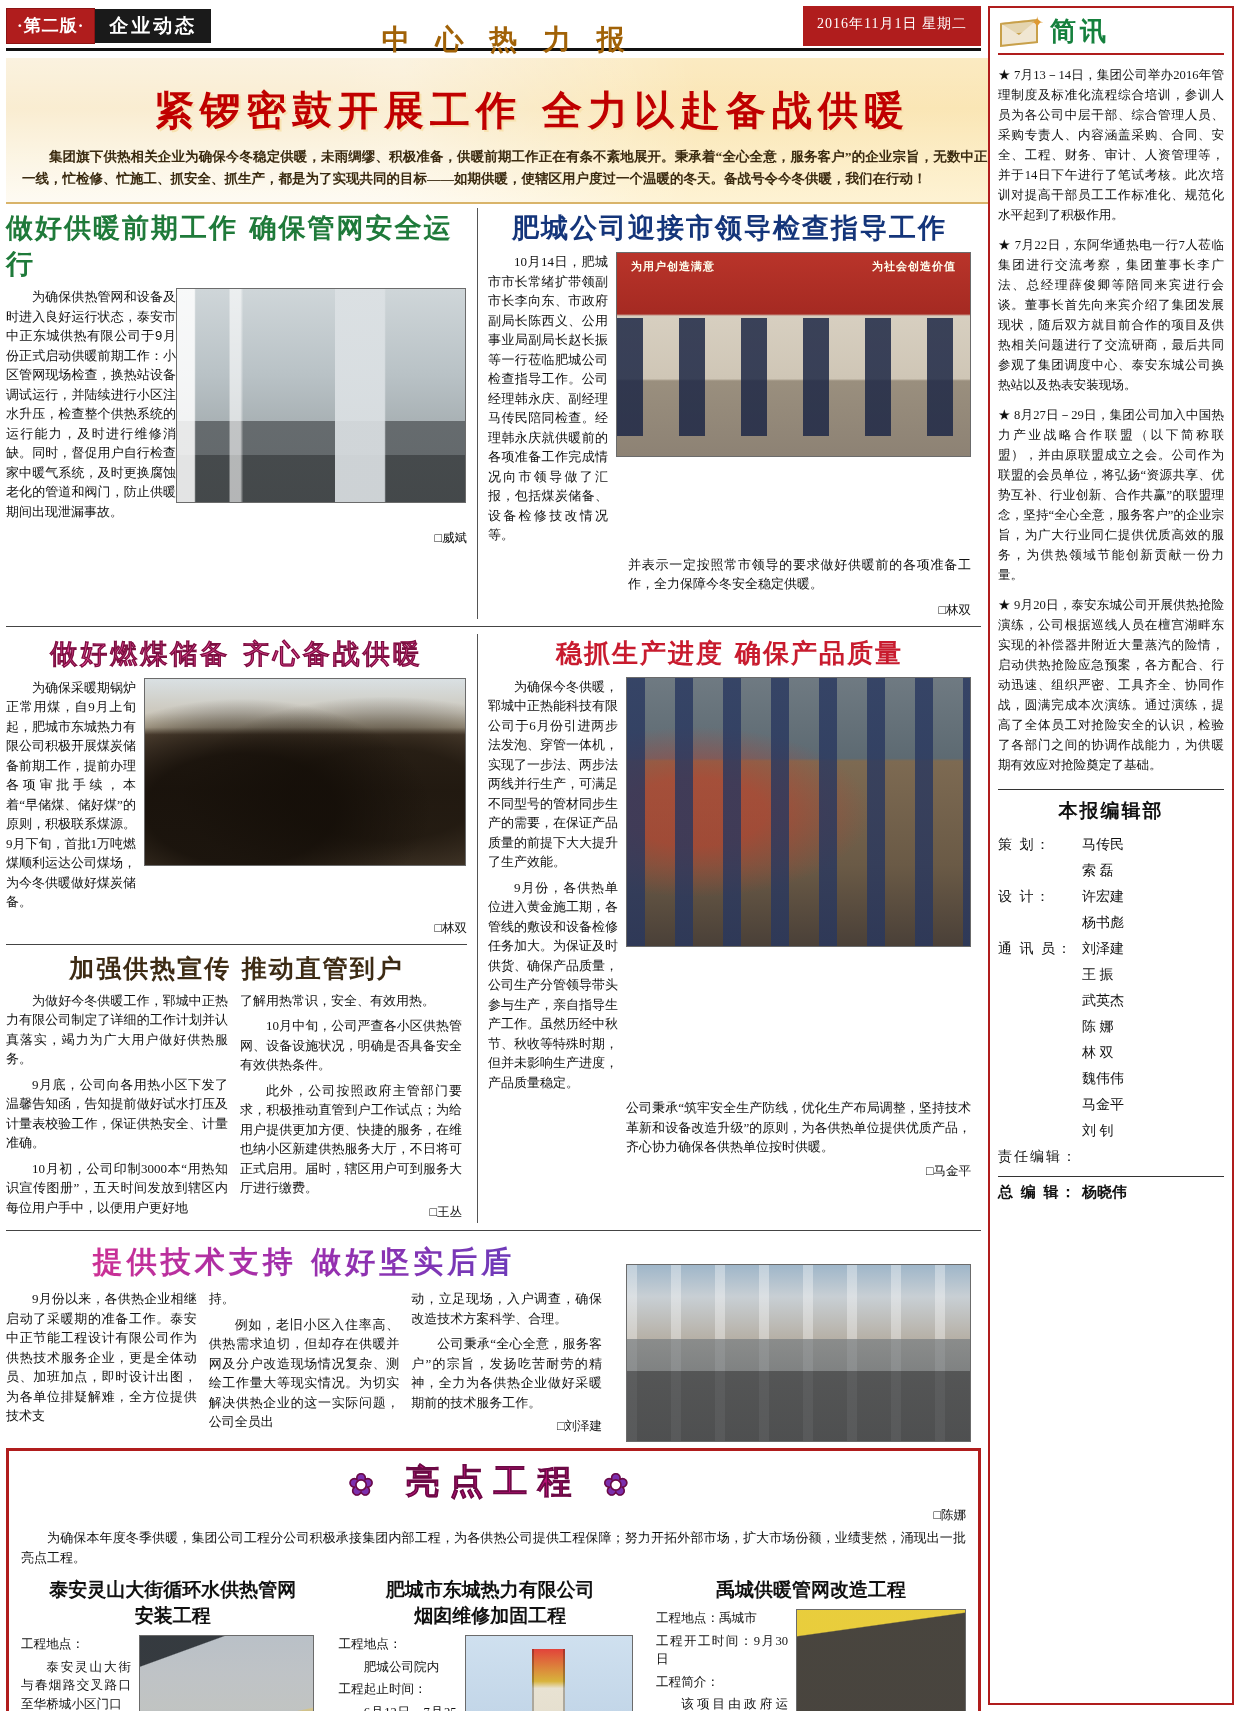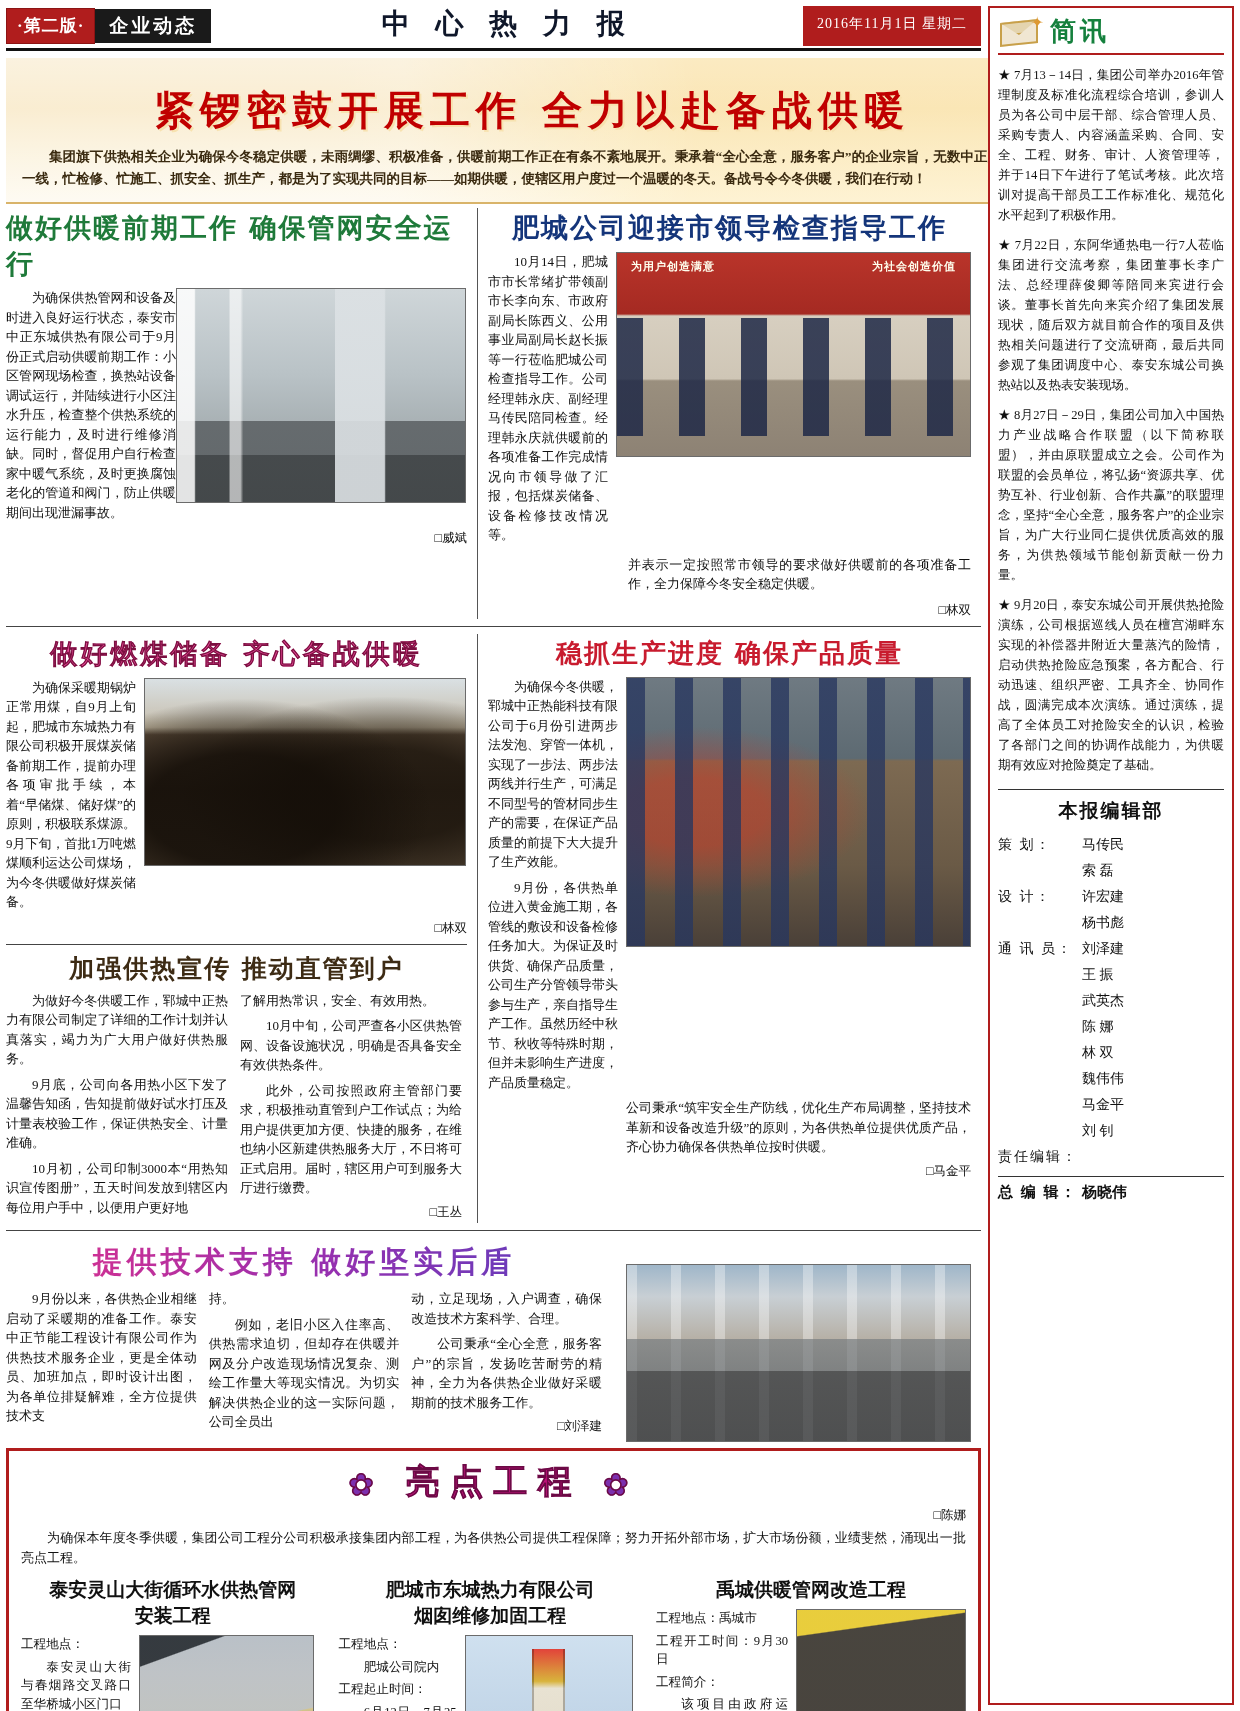--- a/index.html
+++ b/index.html
@@ -21,22 +21,23 @@
     background:#b01d1d; color:#fff; font-weight:bold; font-size:17px;
     padding:3px 10px; letter-spacing:1px; line-height:28px;
     border:1px solid #8c1414;
   }
   .mh-section {
     background:#1a1a1a; color:#fff; font-weight:bold; font-size:19px;
     padding:3px 14px; line-height:28px; letter-spacing:3px;
   }
   .mh-title {
     flex:1; text-align:center; font-size:28px; font-weight:bold;
-    letter-spacing:8px; color:#0f172a; line-height:36px;
+    letter-spacing:8px; color:#a16207; line-height:36px;
     font-family:"DejaVu Serif", serif;
+    margin-top:16px;
   }
   .mh-date {
     background:#b01d1d; color:#fff; font-size:14px; padding:0 14px;
     line-height:36px; letter-spacing:1px; white-space:nowrap;
   }
   .rule-thick { height:3px; background:#111; width:975px; margin-top:2px; }
 
   
   .banner {
     width:1052px; margin-top:7px; padding:25px 16px 12px 16px;
@@ -261,21 +262,21 @@
     <div class="banner-title">紧锣密鼓开展工作   全力以赴备战供暖</div>
     <div class="banner-body">集团旗下供热相关企业为确保今冬稳定供暖，未雨绸缪、积极准备，供暖前期工作正在有条不紊地展开。秉承着“全心全意，服务客户”的企业宗旨，无数中正人备战在一线，忙检修、忙施工、抓安全、抓生产，都是为了实现共同的目标——如期供暖，使辖区用户度过一个温暖的冬天。备战号令今冬供暖，我们在行动！</div>
   </div>
 
   <div class="content">
 
     <div class="row">
 
       <div class="col" style="width:472px; padding-right:10px; border-right:1px solid #555;">
         <h2 class="head-green">做好供暖前期工作   确保管网安全运行</h2>
-        <div style="display:flex; gap:0;">
+        <div style="display:flex; gap:0;font-family:Liberation Mono, monospace;">
           <p class="body" style="width:170px;">为确保供热管网和设备及时进入良好运行状态，泰安市中正东城供热有限公司于9月份正式启动供暖前期工作：小区管网现场检查，换热站设备调试运行，并陆续进行小区注水升压，检查整个供热系统的运行能力，及时进行维修消缺。同时，督促用户自行检查家中暖气系统，及时更换腐蚀老化的管道和阀门，防止供暖期间出现泄漏事故。</p>
           <div class="photo ph-boiler" style="width:290px;height:215px;"></div>
         </div>
         <div class="byline">□威斌</div>
       </div>
 
       <div class="col" style="width:493px; padding-left:10px;">
         <h2 class="head-navy" style="text-align:center">肥城公司迎接市领导检查指导工作</h2>
         <div style="display:flex; gap:8px;">
           <p class="body" style="width:120px;">10月14日，肥城市市长常绪扩带领副市长李向东、市政府副局长陈西义、公用事业局副局长赵长振等一行莅临肥城公司检查指导工作。公司经理韩永庆、副经理马传民陪同检查。经理韩永庆就供暖前的各项准备工作完成情况向市领导做了汇报，包括煤炭储备、设备检修技改情况等。</p>

